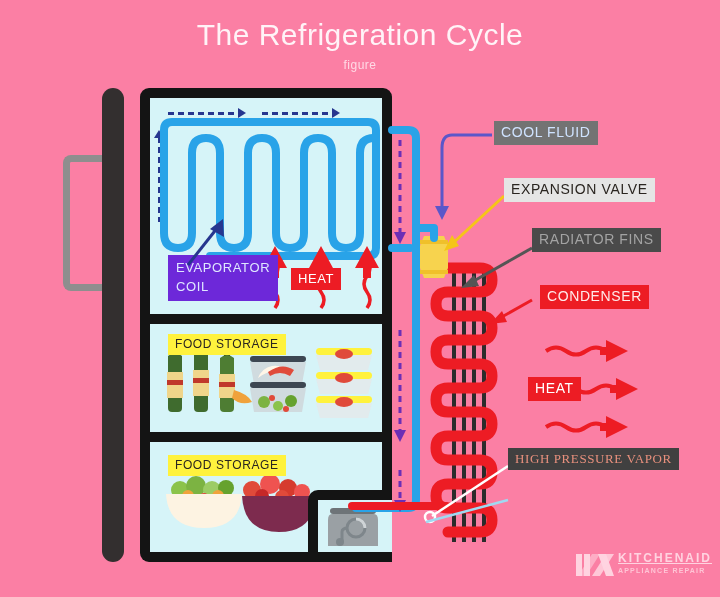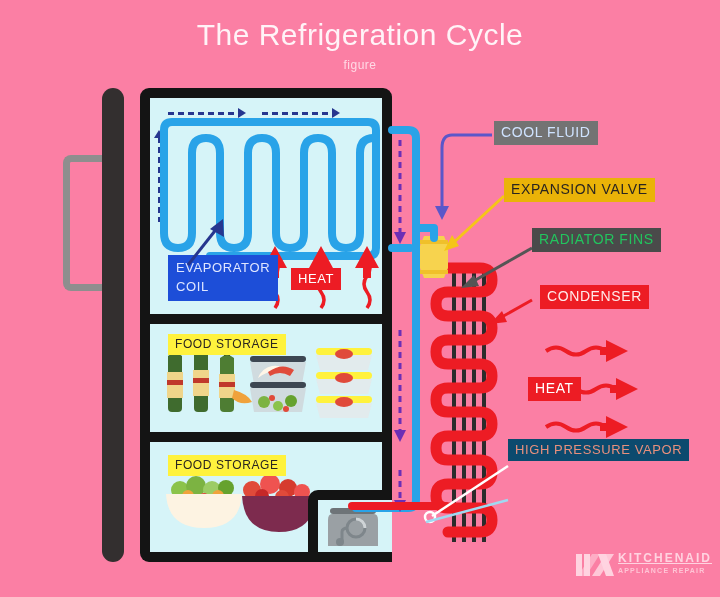--- a/index.html
+++ b/index.html
@@ -70,28 +70,28 @@
     position:absolute;left:0;top:0;width:0;height:0;
     border-bottom:8px solid #26368f;border-left:5px solid transparent;border-right:5px solid transparent;
   }
 
   
   .lbl{
     position:absolute;font-size:13px;letter-spacing:.6px;
     padding:3px 7px;white-space:nowrap;line-height:1.25;
   }
   .lbl-cool{background:#737373;color:#cfe3ff;left:494px;top:121px;font-size:14px;}
-  .lbl-expansion{background:#eab308;color:#2a2520;left:504px;top:178px;font-size:14px;}
-  .lbl-radiator{background:#4a4a4a;color:#22c55e;left:532px;top:228px;font-size:14px;}
+  .lbl-expansion{background:#e5e5e5;color:#2a2520;left:504px;top:178px;font-size:14px;}
+  .lbl-radiator{background:#4a4a4a;color:#a3a3a3;left:532px;top:228px;font-size:14px;}
   .lbl-condenser{background:#ed1c24;color:#ffe9ea;left:532px;top:285px;font-size:14px;margin-left:8px;}
   .lbl-heat-right{background:#ed1c24;color:#fff;left:528px;top:377px;font-size:14px;}
-  .lbl-hpv{background:#0c4a6e;color:#e8907d;left:508px;top:439px;font-size:13px;}
+  .lbl-hpv{background:#404040;color:#e8907d;left:508px;top:448px;font-size:13px;font-family:Liberation Serif, serif;}
   .lbl-lpv{background:#29abe2;color:#ffffff;left:508px;top:492px;font-size:13px;}
   .lbl-evap{
-    background:#1d4ed8;color:#dfe6ff;left:168px;top:255px;
+    background:#6d28d9;color:#dfe6ff;left:168px;top:255px;
     font-size:13px;padding:4px 8px;line-height:1.45;
   }
   .lbl-heat-in{background:#ed1c24;color:#fff;left:291px;top:268px;font-size:13px;}
   .lbl-food1{background:#fff23d;color:#2a2520;left:168px;top:334px;font-size:12px;}
   .lbl-food2{background:#fff23d;color:#2a2520;left:168px;top:455px;font-size:12px;}
 
   
   .logo{position:absolute;left:576px;top:550px;width:132px;height:34px;}
   .logo-name{
     position:absolute;left:42px;top:1px;font-size:12px;font-weight:bold;

